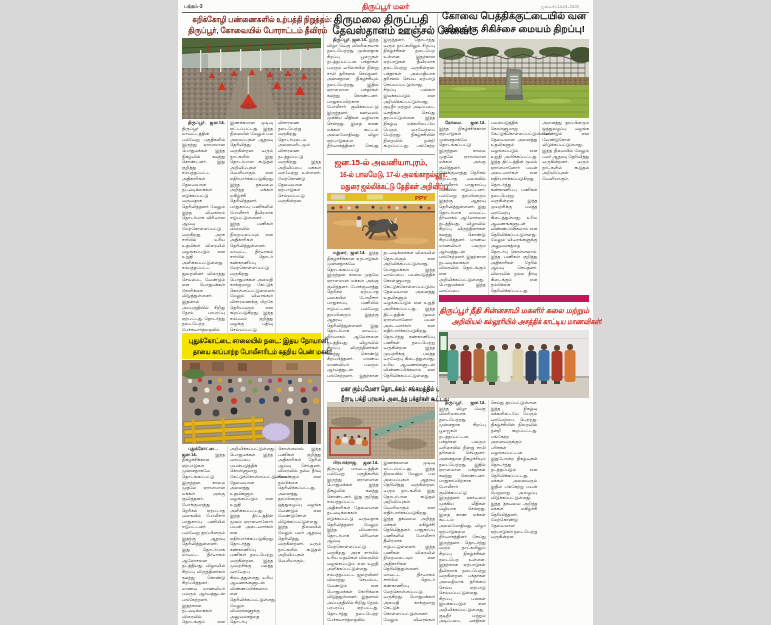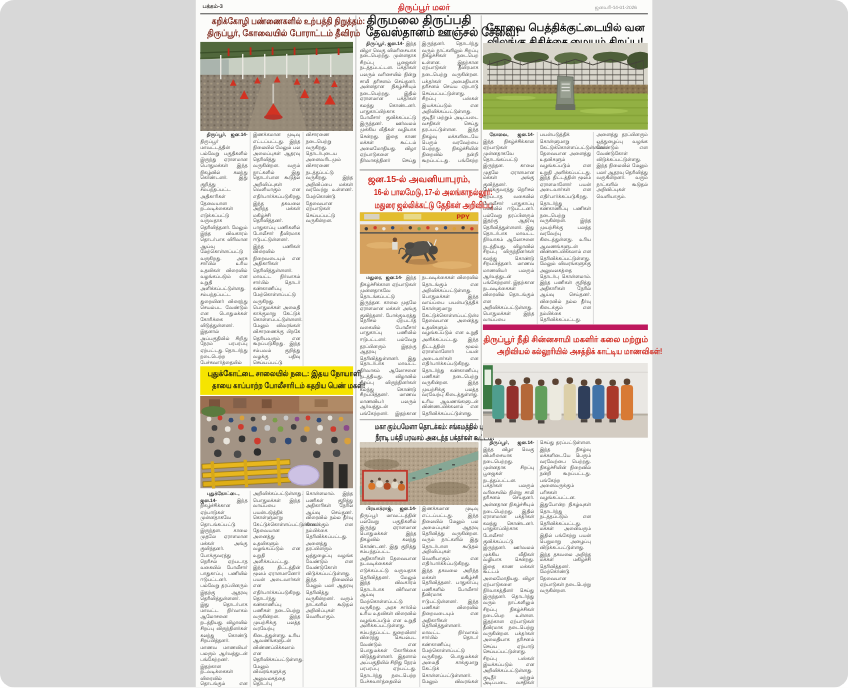--- a/index.html
+++ b/index.html
@@ -1,34 +1,34 @@
 <!DOCTYPE html>
 <html><head>
 <meta charset="utf-8">
 <style>
   html,body{margin:0;padding:0;}
   .canvas{position:relative;width:771px;height:625px;background:#d8d8d8;overflow:hidden;
-          font-family:"Liberation Sans", sans-serif;border-radius:13px;}
+          font-family:"Liberation Sans", sans-serif;}
   .page{position:absolute;left:178px;top:0;width:415px;height:625px;background:#fcfcfa;}
   
   .ph-label{position:absolute;left:6px;top:3px;font-size:5px;font-weight:bold;color:#44413e;white-space:nowrap;}
   .masthead{position:absolute;left:120px;top:1.5px;width:175px;text-align:center;font-size:7.5px;font-weight:bold;color:#cf2a2a;white-space:nowrap;display:block;}
   .pdate{position:absolute;right:14px;top:3.5px;font-size:4.3px;color:#8a8a8a;white-space:nowrap;}
   .header-rule{position:absolute;left:4px;right:4px;top:12px;border-top:1px solid #5a5a5a;height:0;}
   .vrule{position:absolute;top:14px;bottom:0;width:0;border-left:1px solid #c6c6c4;}
   .vrule1{left:145px}.vrule2{left:259px}
   
   .hl{position:absolute;text-align:center;font-weight:bold;color:#141414;}
   .hl span{display:block;white-space:nowrap;}
   .hl-poultry{left:4px;top:14px;width:139px;font-size:8px;line-height:11px;color:#7a2014;}
   .hl-ttd{left:149px;top:14px;width:108px;font-size:11px;line-height:11px;color:#1c1c1c;}
-  .hl-zoo{left:261px;top:20px;width:150px;font-size:9.5px;line-height:12.5px;color:#111;}
+  .hl-zoo{left:261px;top:10px;width:150px;font-size:9.5px;line-height:12.5px;color:#111;}
   .hl-jalli{left:149px;top:154px;width:108px;font-size:8px;line-height:12px;color:#d0261c;border-top:1px solid #999;padding-top:2px;}
   .hl-kumbh{left:149px;top:381px;width:108px;font-size:6.8px;line-height:9.5px;color:#161616;border-top:1px solid #aaa;padding-top:2px;}
-  .hl-college{left:261px;top:295px;width:150px;font-size:7.5px;line-height:11px;color:#d0261c;border-top:5px solid #be185d;padding-top:3px;}
+  .hl-college{left:261px;top:295px;width:150px;font-size:7.5px;line-height:11px;color:#d0261c;border-top:7px solid #be185d;padding-top:3px;font-style:italic;}
   .hl-road{left:4px;top:333px;width:139px;background:#f6e400;font-size:7px;line-height:11px;color:#151515;padding:2px 0;}
   
   .bt{position:absolute;font-size:4.3px;line-height:5.6px;text-align:justify;color:#2e2e2e;
       column-gap:5px;column-rule:1px solid #ddd;overflow:hidden;column-fill:auto;text-indent:6px;}
   .bt .dl{font-weight:bold;}
   .tc3{column-count:3;}
   .tc2{column-count:2;}
   .bt-a3{left:4px;top:120px;width:139px;height:213px;}
   .bt-a6{left:4px;top:446px;width:139px;height:179px;}
   .bt-b2{left:149px;top:37px;width:108px;height:116px;}

